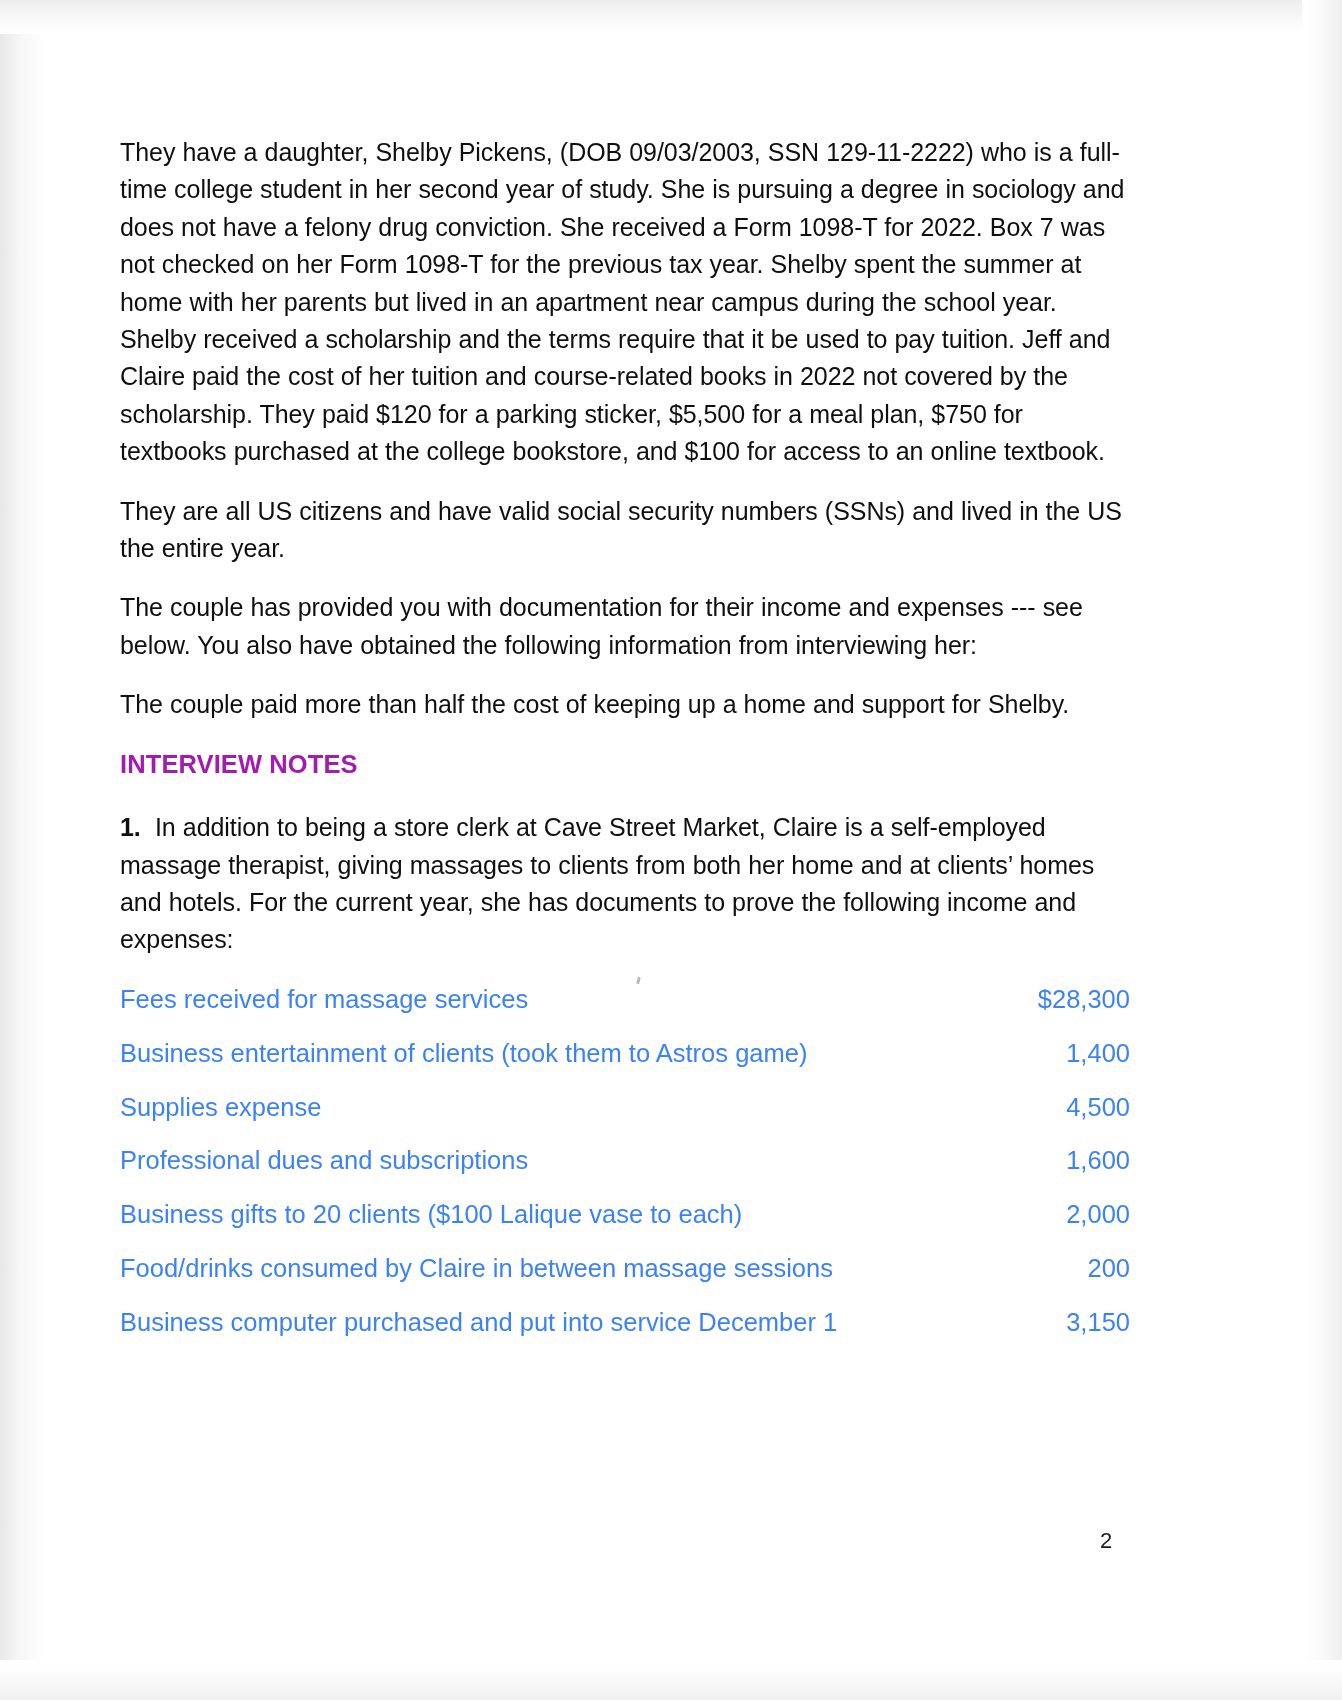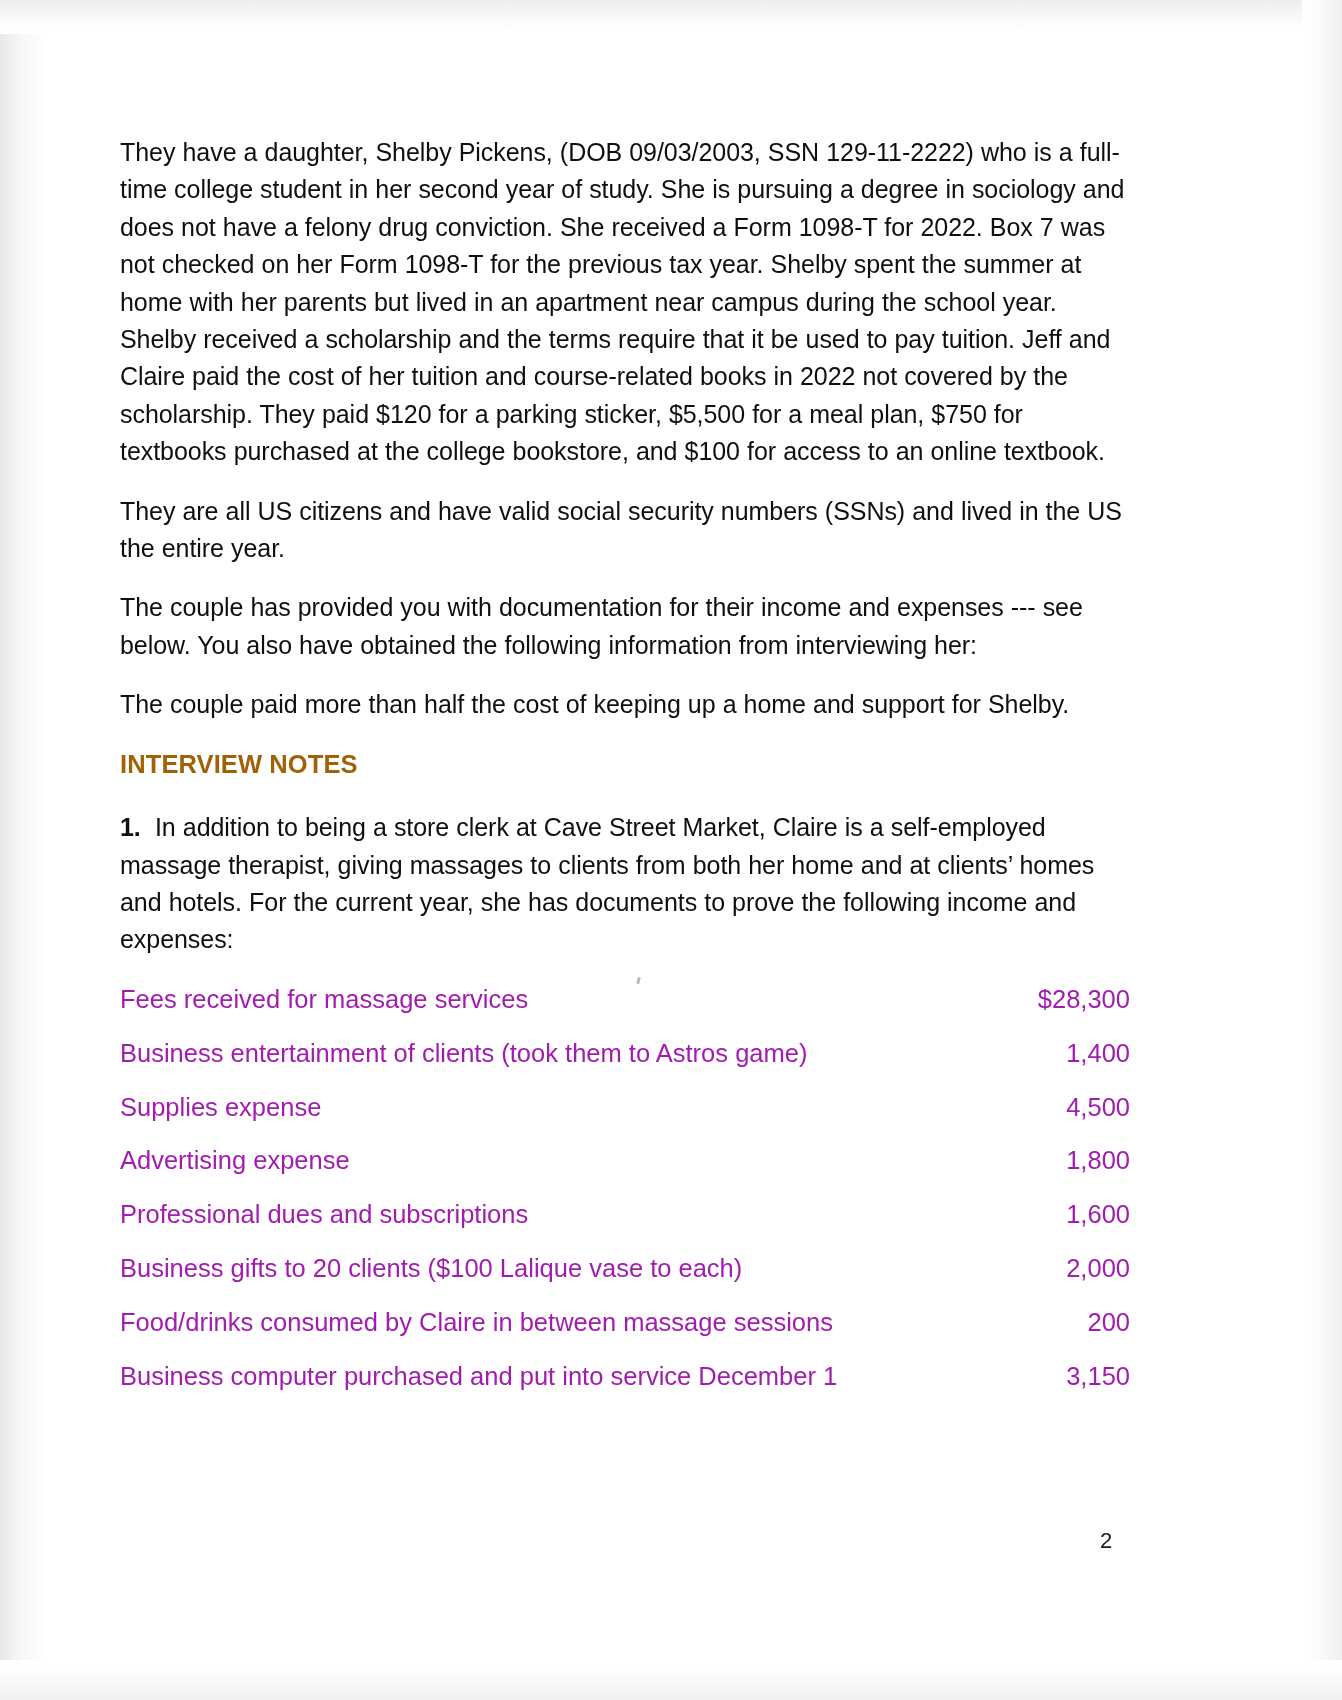--- a/index.html
+++ b/index.html
@@ -58,36 +58,36 @@
     line-height: 37.4px;
     color: #100f10;
     margin: 0 0 22px 0;
     letter-spacing: -0.05px;
     word-spacing: 0.2px;
   }
   .heading {
     font-size: 25.5px;
     line-height: 37.4px;
     font-weight: bold;
-    color: #a16207;
+    color: #a21caf;
     margin: 0 0 26px 0;
     letter-spacing: 0.1px;
   }
   .numbered .num {
     font-weight: bold;
   }
   .amount-list {
     margin-top: 10px;
   }
   .amount-row {
     display: flex;
     align-items: baseline;
     font-size: 25.5px;
     line-height: 37.4px;
-    color: #a21caf;
+    color: #3b82f6;
     margin-bottom: 16.5px;
   }
   .amount-row .label {
     flex: 0 0 auto;
     white-space: nowrap;
   }
   .amount-row .filler {
     flex: 1 1 auto;
   }
   .amount-row .value {
@@ -156,25 +156,20 @@
         <span class="filler"></span>
         <span class="value">1,400</span>
       </div>
 
       <div class="amount-row">
         <span class="label">Supplies expense</span>
         <span class="filler"></span>
         <span class="value">4,500</span>
       </div>
 
-      <div class="amount-row">
-        <span class="label">Advertising expense</span>
-        <span class="filler"></span>
-        <span class="value">1,800</span>
-      </div>
 
       <div class="amount-row">
         <span class="label">Professional dues and subscriptions</span>
         <span class="filler"></span>
         <span class="value">1,600</span>
       </div>
 
       <div class="amount-row">
         <span class="label">Business gifts to 20 clients ($100 Lalique vase to each)</span>
         <span class="filler"></span>

